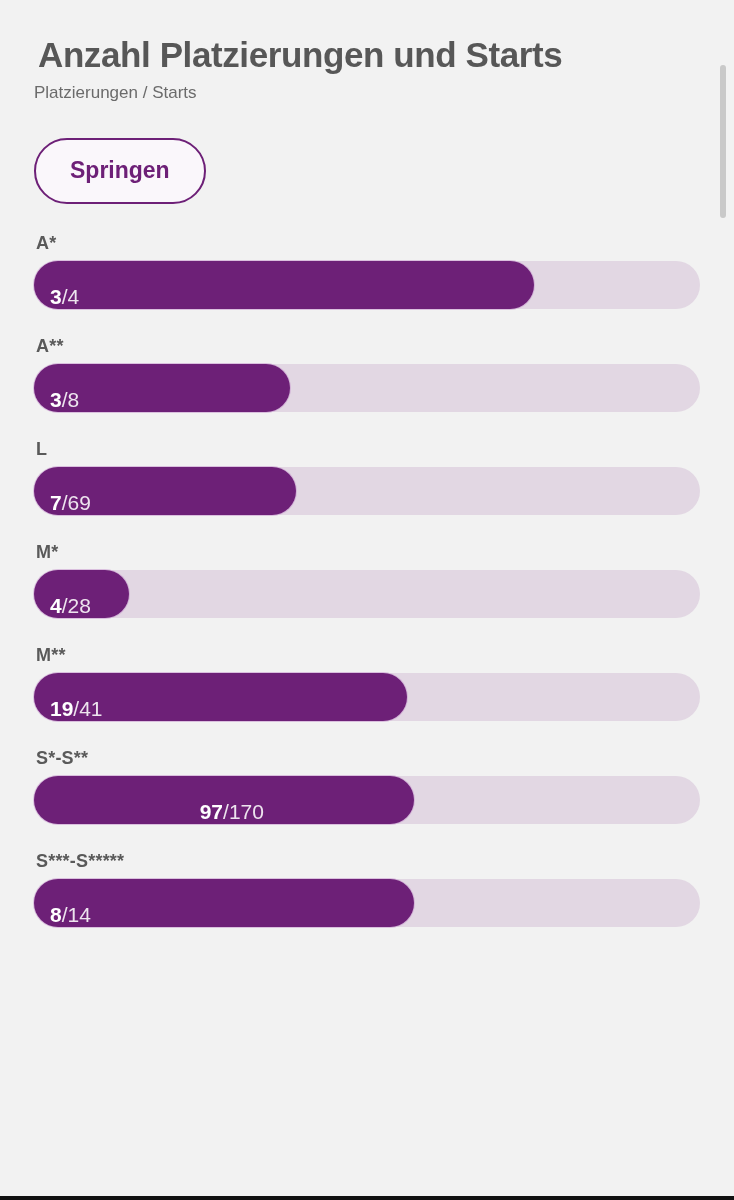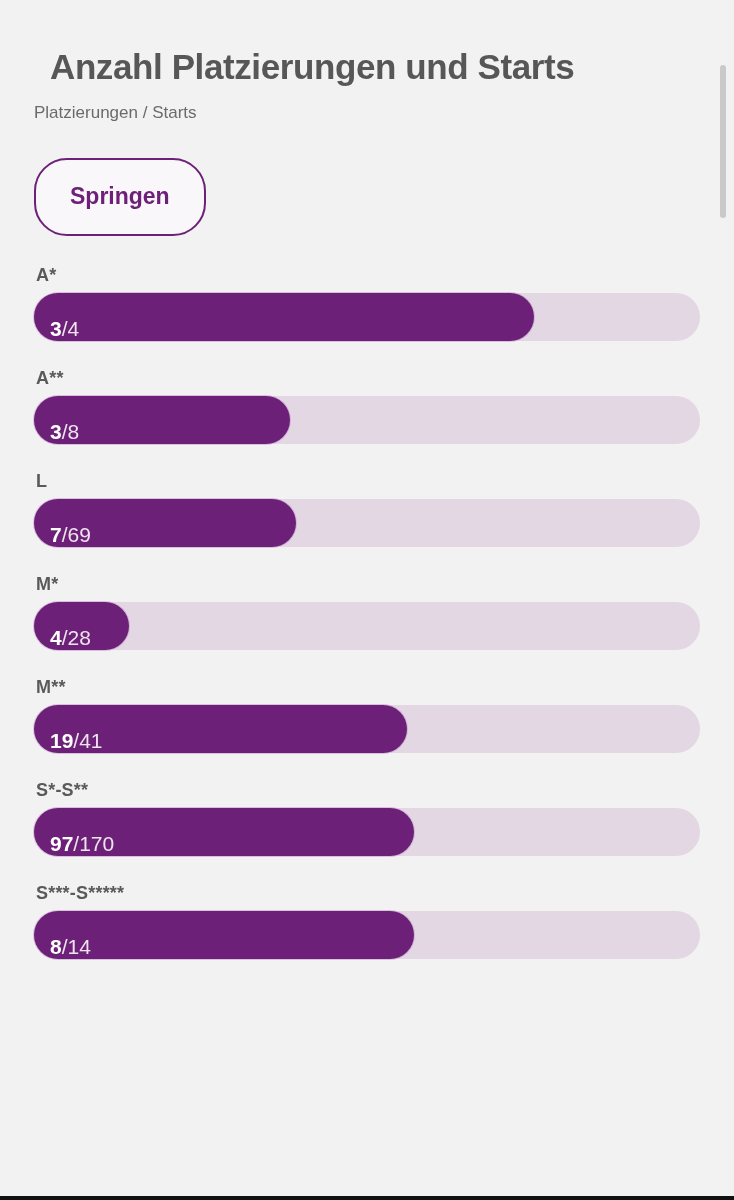--- a/index.html
+++ b/index.html
@@ -27,39 +27,39 @@
   
   .header {
     padding: 30px 34px 0 34px;
   }
   .page-title {
     font-size: 35px;
     font-weight: bold;
     color: #575757;
     letter-spacing: -0.4px;
     line-height: 1.18;
-    margin: 16px;
+    margin: 4px;
   }
   .page-subtitle {
     font-size: 17px;
     font-weight: normal;
     color: #6b6b6b;
     margin: 8px 0 8px 0;
     line-height: 1.2;
   }
 
   
   .chip-row {
     padding: 26px 34px 0 34px;
   }
   .chip {
     display: inline-flex;
     align-items: center;
     justify-content: center;
-    height: 78px;
+    height: 66px;
     padding: 12px 34px;
     border: 2px solid #6D2077;
     border-radius: 33px;
     background: #faf7fb;
     color: #6D2077;
     font-size: 23px;
     font-weight: bold;
     box-sizing: border-box;
     cursor: pointer;
     user-select: none;
@@ -197,21 +197,21 @@
         <div class="bar-label">M**</div>
         <div class="bar-track">
           <div class="bar-fill" style="width: 56%;">
             <div class="bar-value"><span class="num">19</span><span class="den">/41</span></div>
           </div>
         </div>
       </div>
       <div class="bar-row">
         <div class="bar-label">S*-S**</div>
         <div class="bar-track">
-          <div class="bar-fill" style="width: 57%;">
+          <div class="bar-fill" style="width: 57%; justify-content: center;">
             <div class="bar-value"><span class="num">97</span><span class="den">/170</span></div>
           </div>
         </div>
       </div>
       <div class="bar-row">
         <div class="bar-label">S***-S*****</div>
         <div class="bar-track">
           <div class="bar-fill" style="width: 57%;">
             <div class="bar-value"><span class="num">8</span><span class="den">/14</span></div>
           </div>

